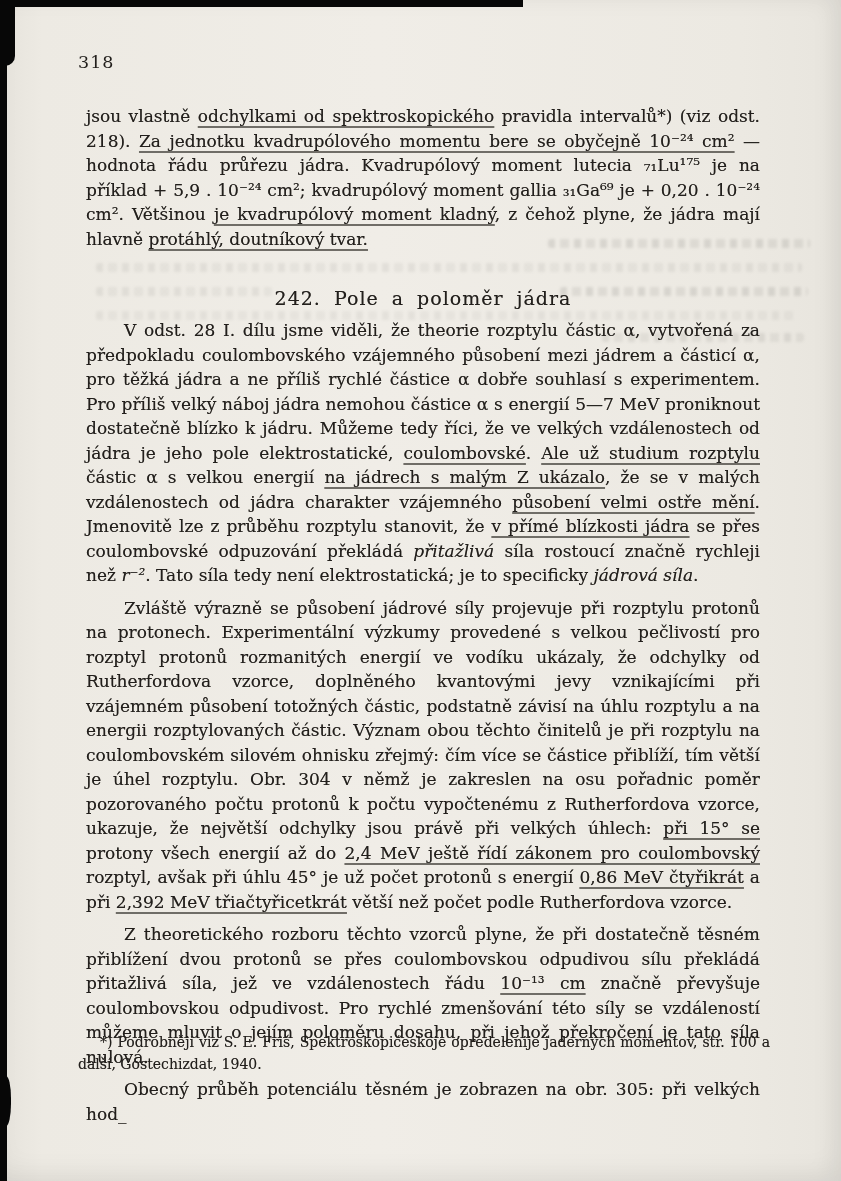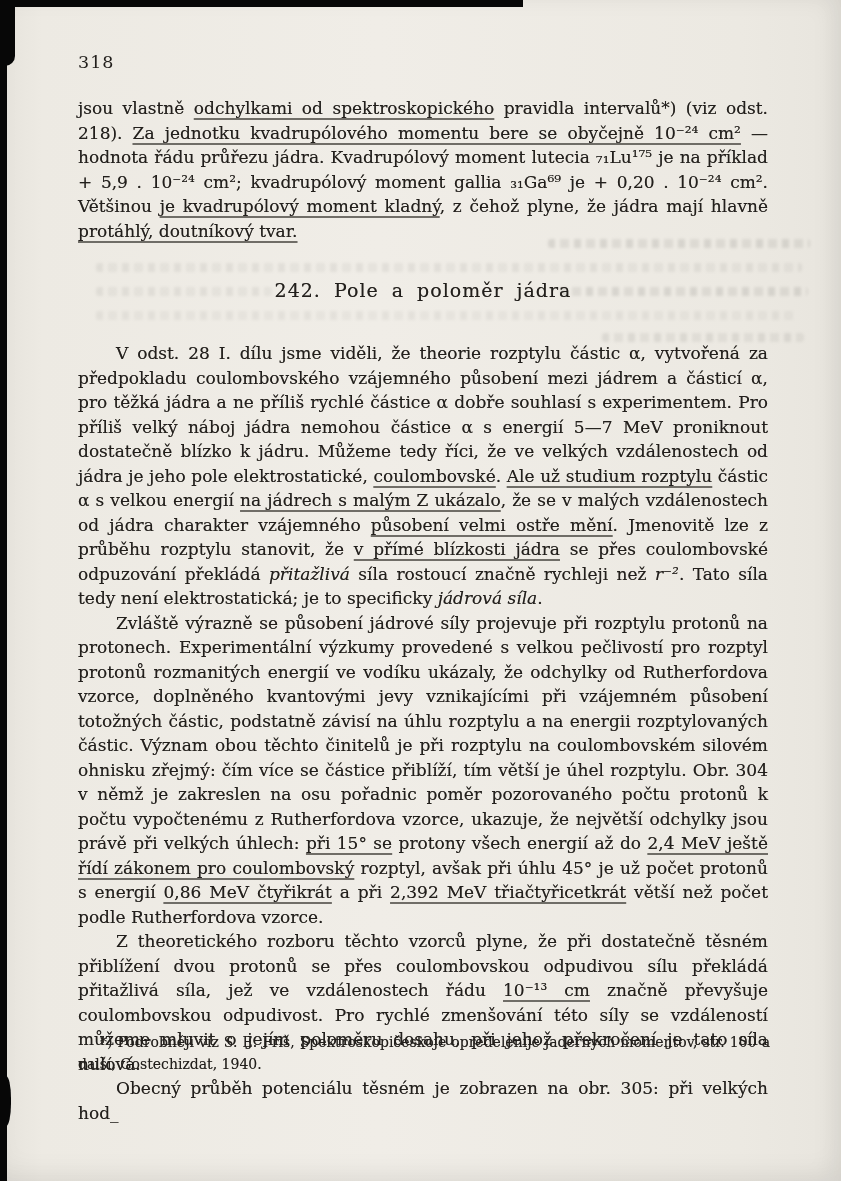--- a/index.html
+++ b/index.html
@@ -55,31 +55,31 @@
     white-space: nowrap;
   }
 
   .column {
     position: absolute;
     left: 78px;
     top: 96px;
     width: 690px;
   }
   .body-p {
-    margin: 0;
+    margin: 8px;
     font-size: 17px;
     line-height: 24.5px;
     text-align: justify;
     text-indent: 38px;
     text-shadow: 0 0 0.4px rgba(32,29,24,0.55);
   }
   .no-indent { text-indent: 0; }
 
   .section-heading {
-    margin: 36px 0 40px 0;
+    margin: 36px 0 9px 0;
     font-size: 19px;
     font-weight: normal;
     letter-spacing: 1px;
     word-spacing: 6px;
     text-align: center;
     text-shadow: 0 0 0.4px rgba(32,29,24,0.55);
   }
 
   .footnote {
     position: absolute;

